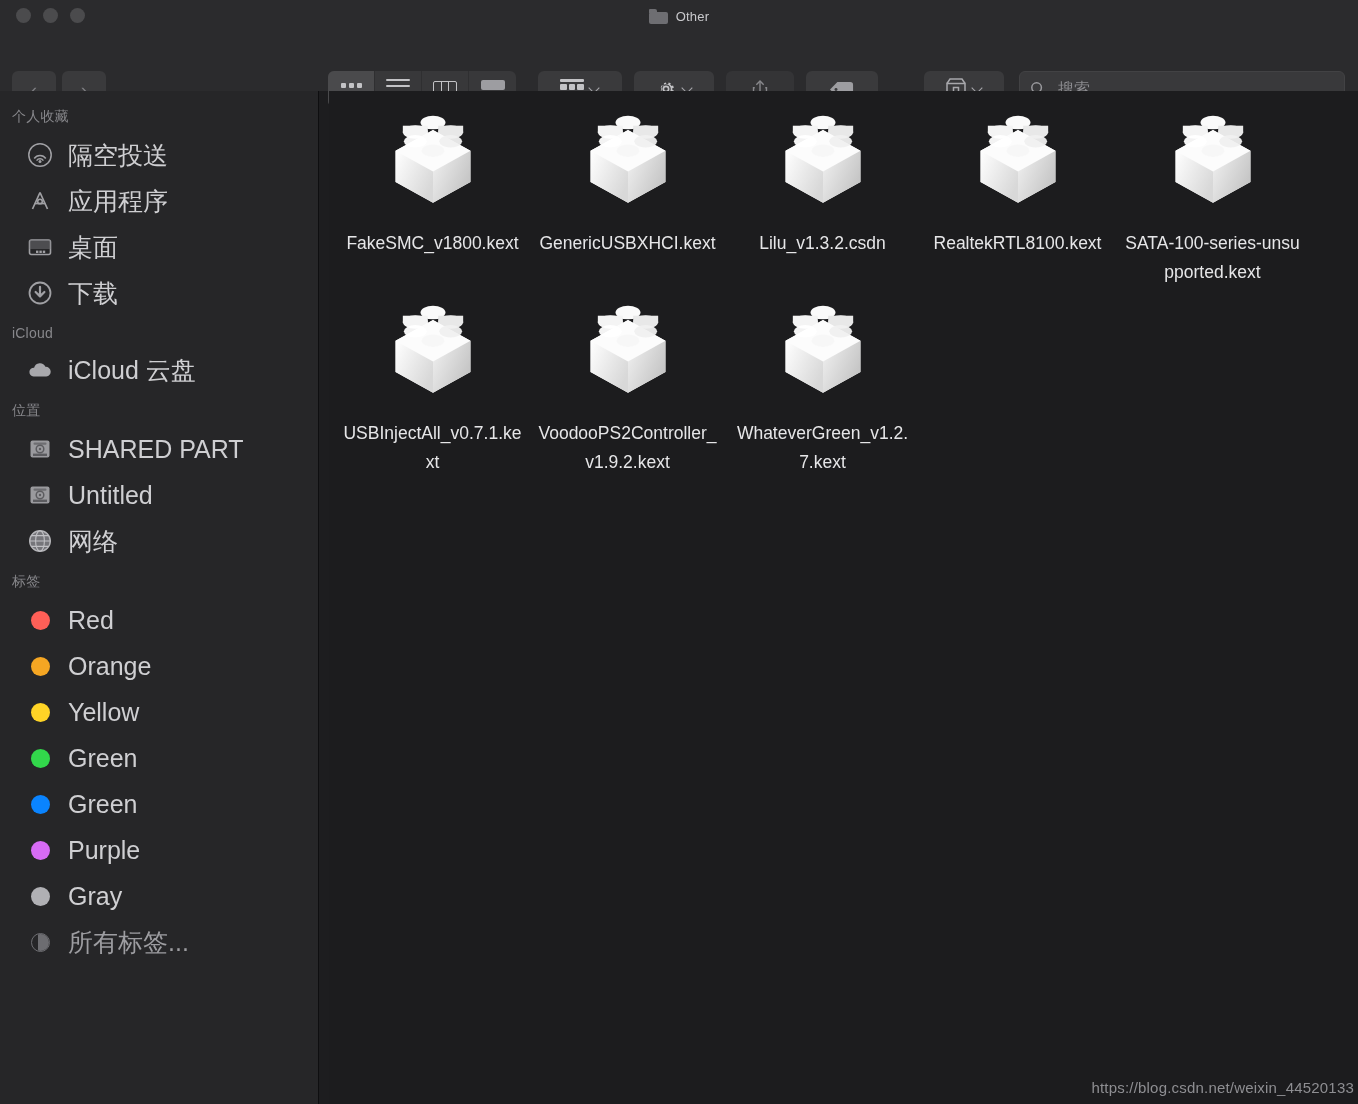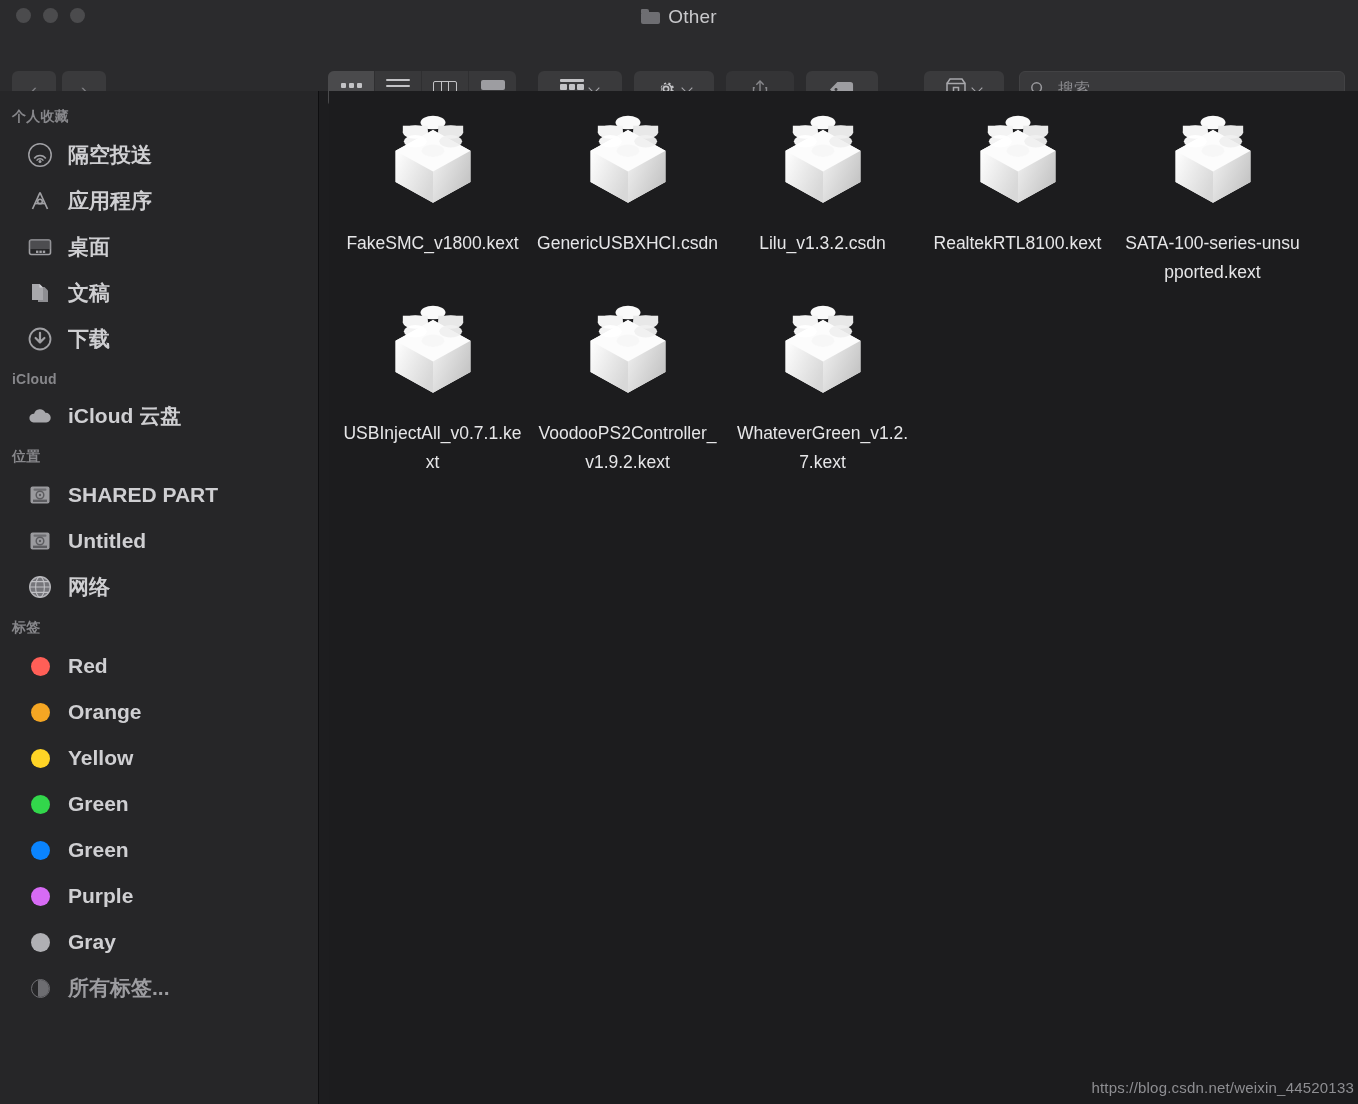--- a/index.html
+++ b/index.html
@@ -26,21 +26,21 @@
     width: 19px; height: 15px; position: relative; display: inline-block;
   }
   .title-folder .tab {
     position: absolute; left: 0; top: 0; width: 8px; height: 4px;
     background: #6e6e72; border-radius: 1px 2px 0 0;
   }
   .title-folder .body {
     position: absolute; left: 0; top: 3px; width: 19px; height: 12px;
     background: #6e6e72; border-radius: 2px;
   }
-  .title-text { font-size: 19px; color: #c9c9cc; letter-spacing: .2px; }
+  .title-text { font-size: 13px; color: #c9c9cc; letter-spacing: .2px; }
 
   
   .toolbar {
     position: absolute; top: 33px; left: 0; width: 1358px; height: 58px;
     background: #2b2b2d;
   }
   .navgroup { position: absolute; top: 38px; left: 12px; display: flex; gap: 6px; }
   .navbtn {
     width: 44px; height: 36px; border-radius: 6px; background: #3a3a3c;
     display: flex; align-items: center; justify-content: center;
@@ -98,28 +98,28 @@
   }
   .search .mag { width: 16px; height: 16px; flex: 0 0 auto; }
   .search .ph { font-size: 16px; color: #8c8c90; }
 
   
   .sidebar {
     position: absolute; top: 91px; left: 0; width: 318px; height: 1013px;
     background: #262628; overflow: hidden; padding-top: 8px;
   }
   .sb-header {
-    font-size: 14px; color: #87878b; font-weight: bold;
+    font-size: 14px; color: #87878b; font-weight: normal;
     padding: 9px 0 6px 12px; letter-spacing: .2px;
   }
   .sb-item {
     height: 46px; display: flex; align-items: center; gap: 14px; padding-left: 26px;
   }
   .sb-icon { width: 28px; height: 28px; flex: 0 0 28px; display: flex; align-items: center; justify-content: center; }
-  .sb-label { font-size: 21px; color: #cfcfd2; white-space: nowrap; font-weight: bold; }
+  .sb-label { font-size: 25px; color: #cfcfd2; white-space: nowrap; }
   .dot { width: 19px; height: 19px; border-radius: 50%; display: block; }
   .dot.allt { background: transparent; border: 1.6px solid #6d6d71; position: relative; overflow: hidden; }
   .dot.allt::after {
     content: ""; position: absolute; right: -2px; top: -2px; width: 13px; height: 21px;
     background: #6d6d71; border-radius: 0 11px 11px 0;
   }
 
   
   .content {
     position: absolute; top: 91px; left: 329px; width: 1039px; height: 1013px;
@@ -300,30 +300,20 @@
           <rect x="2.5" y="6" width="21" height="14.5" rx="2" fill="none" stroke="#a0a0a4" stroke-width="1.6"></rect>
           <rect x="2.5" y="6" width="21" height="9" fill="#6d6d71" opacity=".55"></rect>
           <rect x="9" y="16.6" width="2.4" height="2.4" fill="#a0a0a4"></rect>
           <rect x="12.4" y="16.6" width="2.4" height="2.4" fill="#a0a0a4"></rect>
           <rect x="15.8" y="16.6" width="2.4" height="2.4" fill="#a0a0a4"></rect>
         </svg>
       </span>
       <span class="sb-label">桌面</span>
     </div>
 
-    <div class="sb-item">
-      <span class="sb-icon">
-        <svg width="26" height="26" viewBox="0 0 26 26">
-          <path d="M11 7h6.5l3.5 3.5V22H11z" fill="#8e8e92"></path>
-          <path d="M5 4h7.5L16 7.5V20H5z" fill="#a8a8ac"></path>
-          <path d="M12.5 4v3.5H16z" fill="#d4d4d8"></path>
-        </svg>
-      </span>
-      <span class="sb-label">文稿</span>
-    </div>
 
     <div class="sb-item">
       <span class="sb-icon">
         <svg width="26" height="26" viewBox="0 0 26 26">
           <circle cx="13" cy="13" r="10.5" fill="none" stroke="#a0a0a4" stroke-width="1.8"></circle>
           <path d="M13 6.8v9.4M8.6 12l4.4 4.4 4.4-4.4" fill="none" stroke="#a0a0a4" stroke-width="2.2" stroke-linecap="round" stroke-linejoin="round"></path>
         </svg>
       </span>
       <span class="sb-label">下载</span>
     </div>
@@ -478,21 +468,21 @@
           <rect x="55" y="18" width="24" height="7" fill="#e8e8e8"></rect>
           <rect x="38" y="28" width="24" height="7" fill="#ededed"></rect>
           <path d="M50 22 L86 42 L86 72 L50 92 L14 72 L14 42 Z" fill="#ffffff"></path>
           <path d="M50 22 L14 42 L50 62 L86 42 Z" fill="#fcfcfc"></path>
           <path d="M14 42 L50 62 L50 92 L14 72 Z" fill="url(#gL)"></path>
           <path d="M86 42 L50 62 L50 92 L86 72 Z" fill="url(#gR)"></path>
           <ellipse cx="33" cy="33" rx="11" ry="6" fill="#ffffff" opacity=".95"></ellipse>
           <ellipse cx="67" cy="33" rx="11" ry="6" fill="#f0f0f0" opacity=".95"></ellipse>
           <ellipse cx="50" cy="42" rx="11" ry="6" fill="#f7f7f7" opacity=".95"></ellipse>
         </svg>
-        <div class="file-label">GenericUSBXHCI.csdn</div>
+        <div class="file-label">GenericUSBXHCI.kext</div>
       </div>
 
       <div class="file">
         <svg class="brick" viewBox="0 0 100 100">
           <ellipse cx="33" cy="24" rx="12" ry="6.5" fill="#f4f4f4"></ellipse>
           <ellipse cx="67" cy="24" rx="12" ry="6.5" fill="#e8e8e8"></ellipse>
           <ellipse cx="50" cy="15" rx="12" ry="6.5" fill="#fafafa"></ellipse>
           <ellipse cx="50" cy="34" rx="12" ry="6.5" fill="#ededed"></ellipse>
           <rect x="21" y="18" width="24" height="7" fill="#f4f4f4"></rect>
           <rect x="55" y="18" width="24" height="7" fill="#e8e8e8"></rect>

